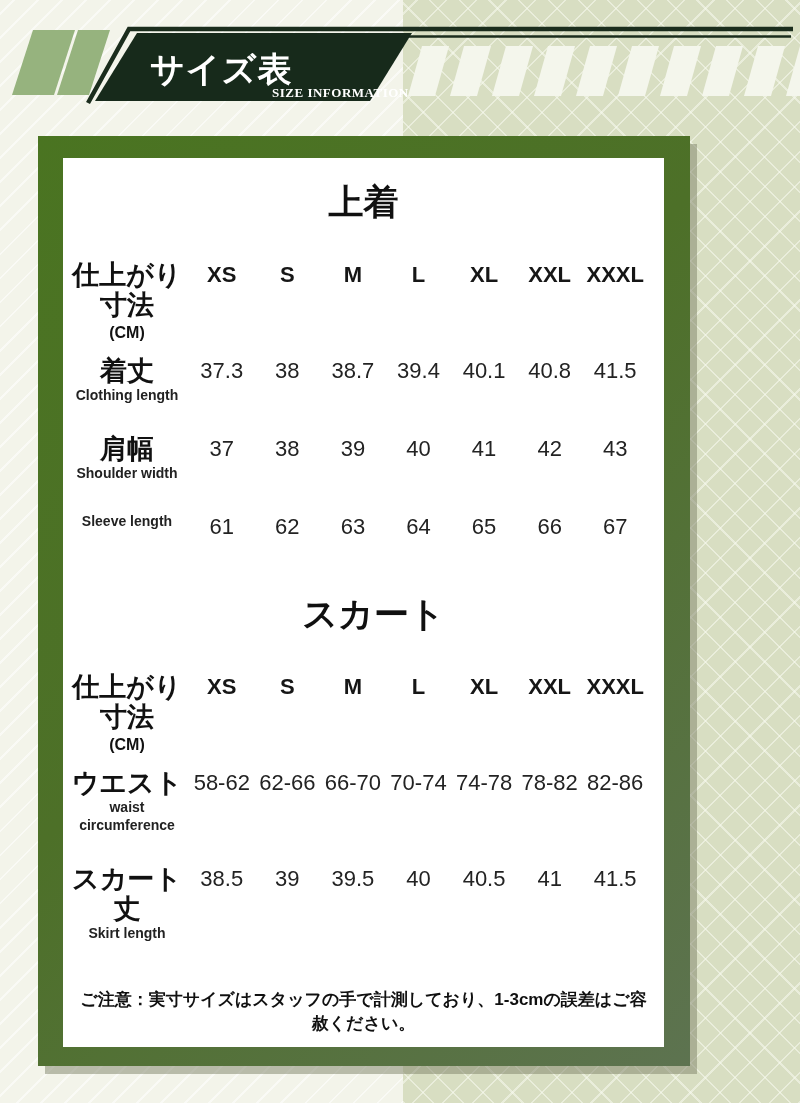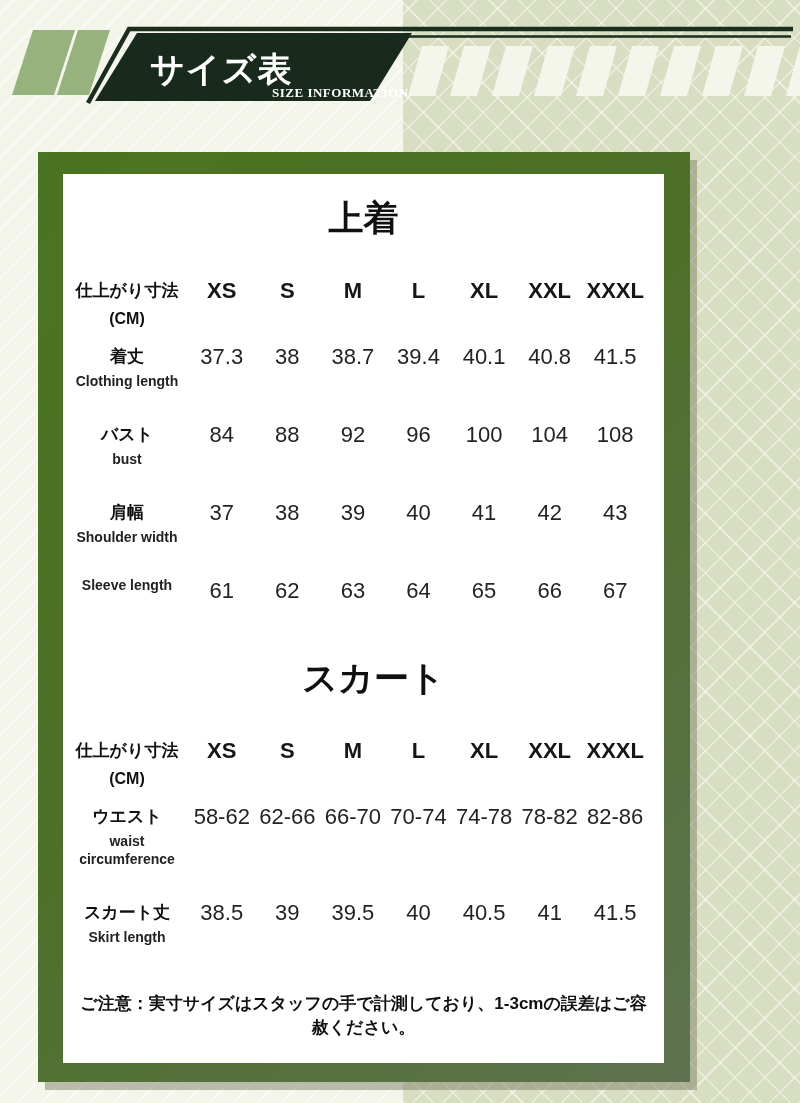--- a/index.html
+++ b/index.html
@@ -23,21 +23,21 @@
     background-image:
       repeating-linear-gradient(45deg,  rgba(248,250,240,.55) 0 1.6px, rgba(248,250,240,0) 1.6px 21px),
       repeating-linear-gradient(-45deg, rgba(248,250,240,.55) 0 1.6px, rgba(248,250,240,0) 1.6px 21px);
   }
 
   
   .header-svg { position:absolute; left:0; top:0; }
 
   
   .panel {
-    position:absolute; left:38px; top:152px; width:652px; height:930px;
+    position:absolute; left:38px; top:136px; width:652px; height:930px;
     background:linear-gradient(135deg,#4a7421 0%,#4d7028 45%,#5d7350 100%);
     box-shadow:7px 8px 0 rgba(125,130,104,.5);
   }
   .panel-inner {
     position:absolute; left:25px; top:22px; right:26px; bottom:19px;
     background:#ffffff;
   }
 
   .section-title {
     text-align:center;
@@ -51,21 +51,21 @@
     display:grid;
     grid-template-columns:124px repeat(7, 1fr);
     padding:0 16px 0 2px;
     align-items:start;
   }
   .header-row { margin-top:36px; }
   .data-row   { margin-top:30px; }
   .data-row.first { margin-top:10px; }
 
   .label-cell { text-align:center; }
-  .label-jp   { font-size:17px; font-weight:bold; line-height:30px; color:#111; }
+  .label-jp   { font-size:27px; font-weight:bold; line-height:30px; color:#111; }
   .label-unit { font-size:16px; font-weight:bold; line-height:26px; color:#111; }
   .label-en   { font-size:14px; font-weight:bold; line-height:18px; color:#222; }
 
   .size-cell  { font-size:22px; font-weight:bold; text-align:center; line-height:30px; color:#161616; }
   .value-cell { font-size:22px; font-weight:normal; text-align:center; line-height:30px; color:#232323; }
 
   .note {
     margin-top:46px; padding:0 14px;
     text-align:center; font-weight:bold; font-size:17px; line-height:24px; color:#101010;
   }
@@ -134,33 +134,20 @@
         </div>
         <div class="value-cell">37.3</div>
         <div class="value-cell">38</div>
         <div class="value-cell">38.7</div>
         <div class="value-cell">39.4</div>
         <div class="value-cell">40.1</div>
         <div class="value-cell">40.8</div>
         <div class="value-cell">41.5</div>
       </div>
 
-      <div class="grid-row data-row">
-        <div class="label-cell">
-          <div class="label-jp">バスト</div>
-          <div class="label-en">bust</div>
-        </div>
-        <div class="value-cell">84</div>
-        <div class="value-cell">88</div>
-        <div class="value-cell">92</div>
-        <div class="value-cell">96</div>
-        <div class="value-cell">100</div>
-        <div class="value-cell">104</div>
-        <div class="value-cell">108</div>
-      </div>
 
       <div class="grid-row data-row">
         <div class="label-cell">
           <div class="label-jp">肩幅</div>
           <div class="label-en">Shoulder width</div>
         </div>
         <div class="value-cell">37</div>
         <div class="value-cell">38</div>
         <div class="value-cell">39</div>
         <div class="value-cell">40</div>

